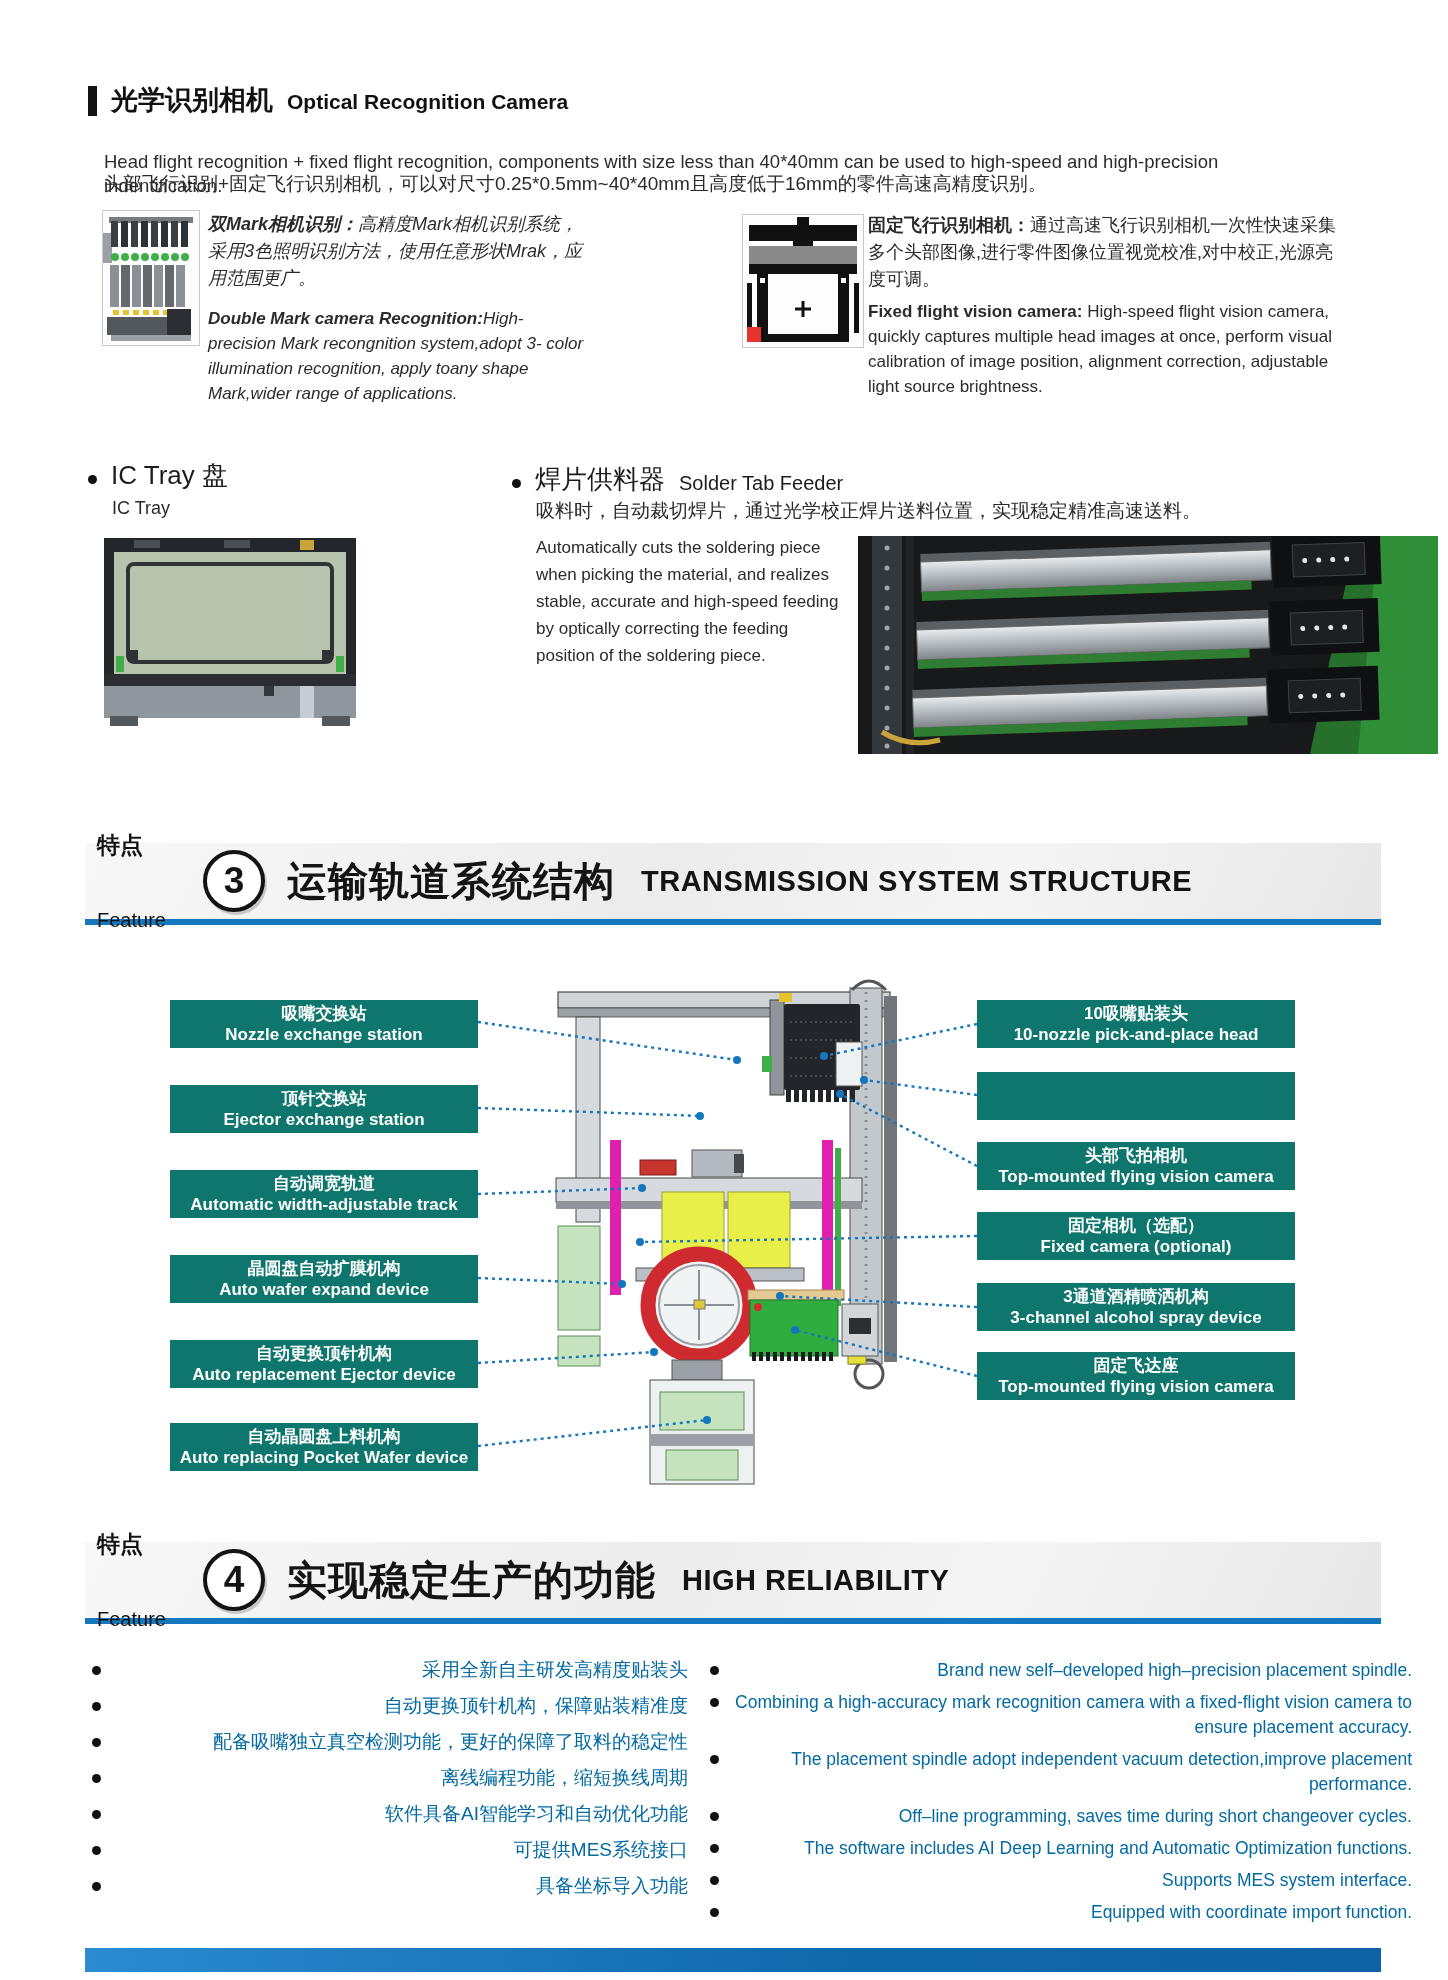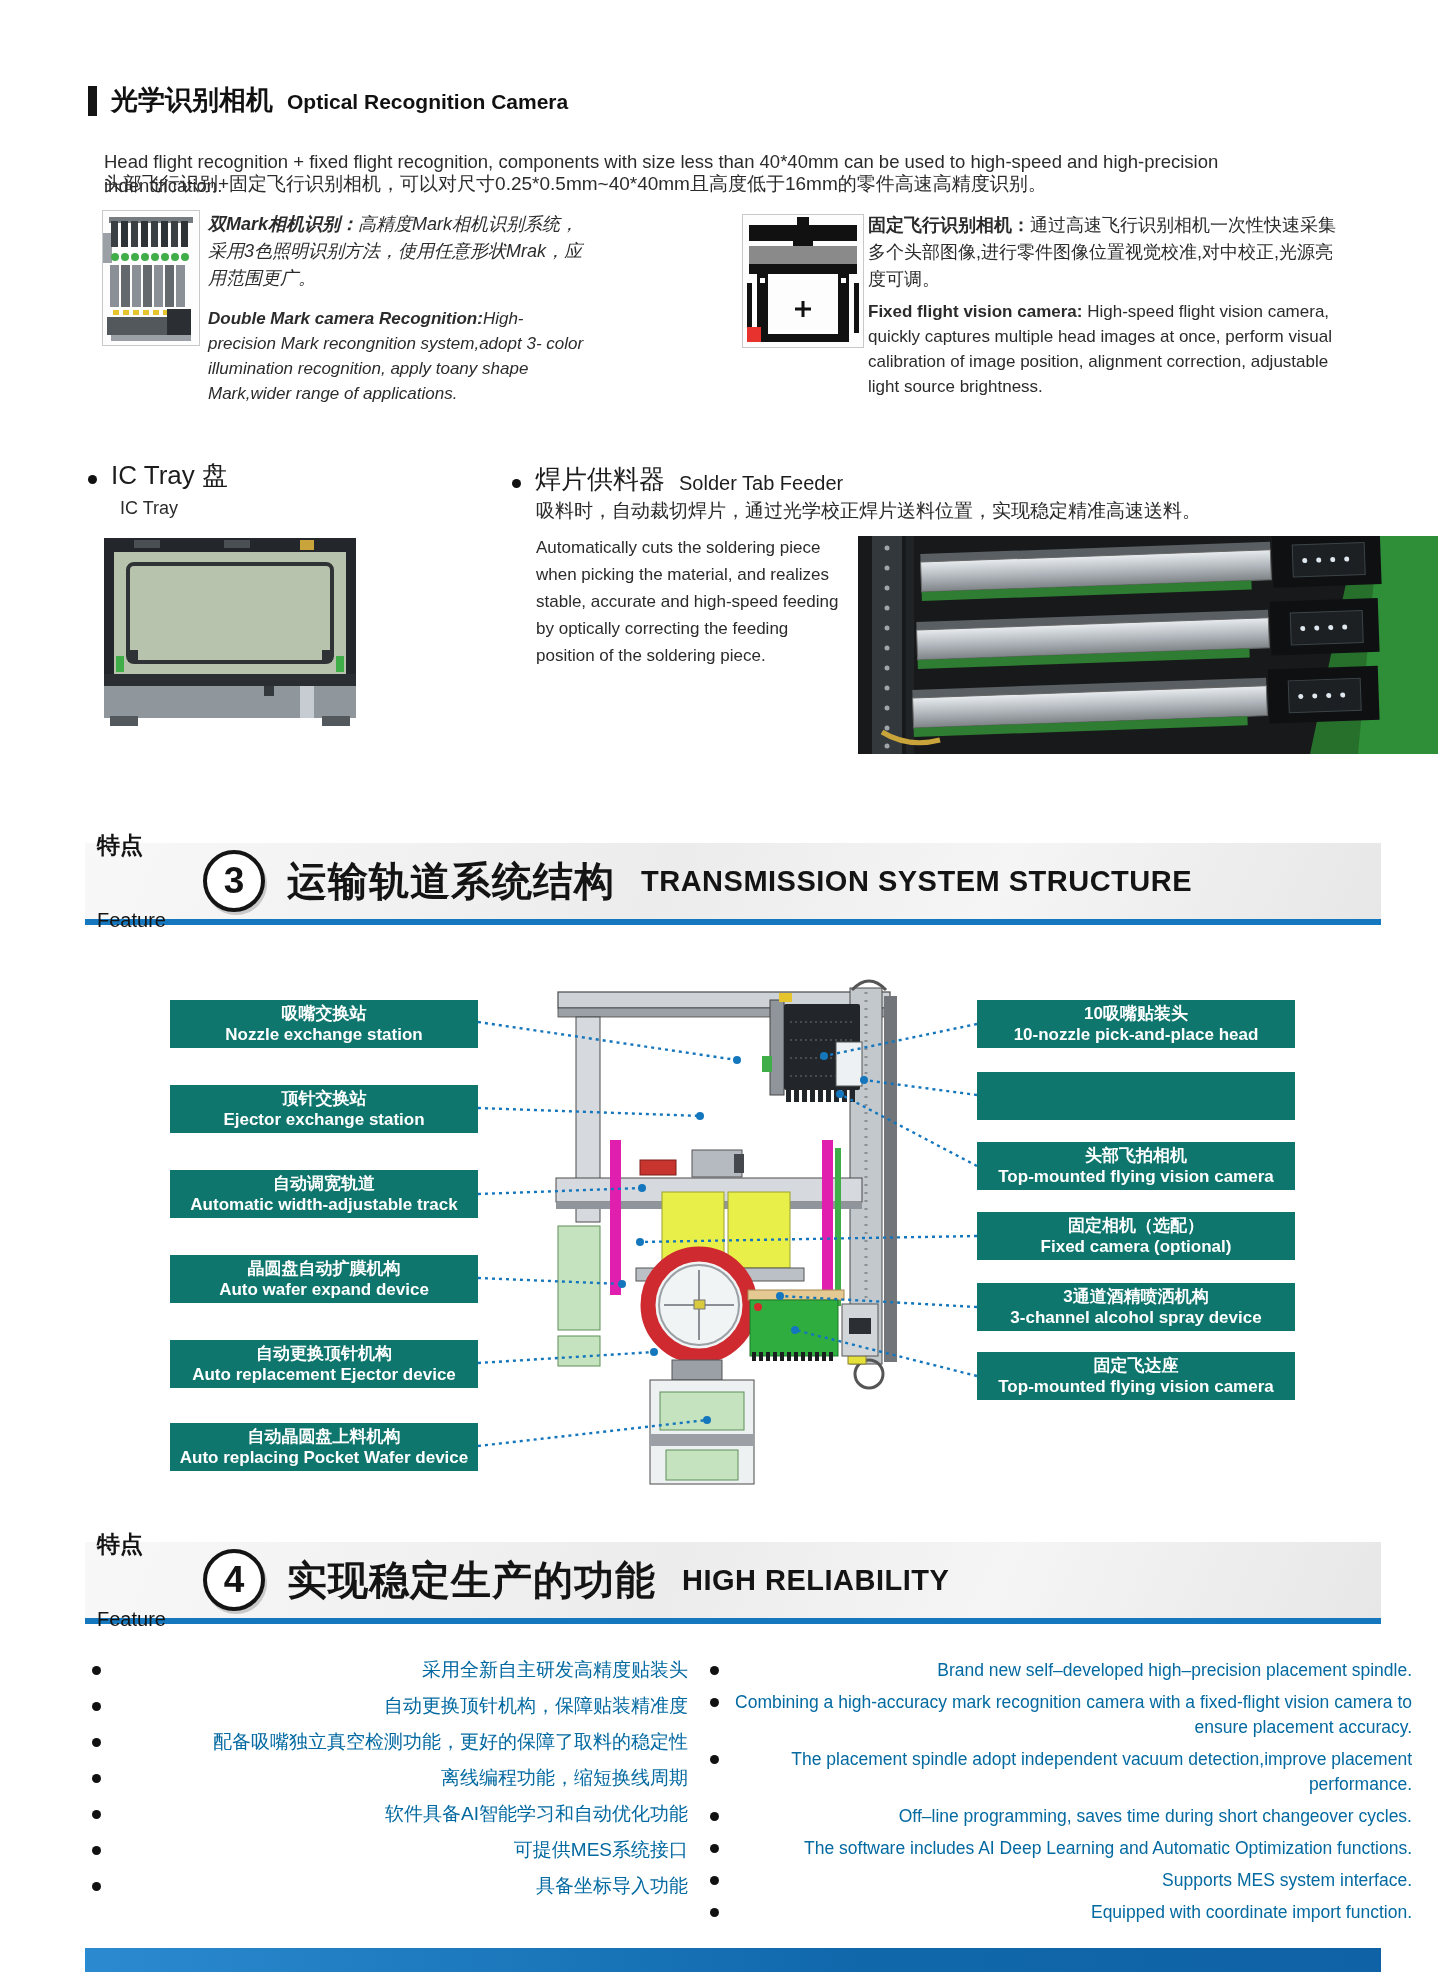--- a/index.html
+++ b/index.html
@@ -17,21 +17,21 @@
   .imgbox{border:1px solid #c9c9c9;background:#fff;}
   .cam-text p{margin:0;}
   .lead{font-weight:bold;}
   .zh-p{font-size:18px;line-height:27px;color:#2b2b2b;}
   .en-p{font-size:17px;line-height:25px;color:#2b2b2b;margin-top:14px !important;}
   
   .item-title{display:flex;align-items:flex-end;gap:14px;}
   .dot{width:9px;height:9px;border-radius:50%;background:#111;display:inline-block;margin-bottom:9px;}
   .item-title .t-zh{font-size:26px;color:#1c1c1c;}
   .item-title .t-en{font-size:20px;color:#1c1c1c;padding-bottom:2px;}
-  .sub{font-size:18px;color:#2b2b2b;margin-left:8px;}
+  .sub{font-size:18px;color:#2b2b2b;}
   .feeder-desc-zh{font-size:19px;color:#2b2b2b;}
   .feeder-desc-en{font-size:17px;line-height:27px;color:#2b2b2b;}
   
   .feature-band{left:85px;width:1296px;height:82px;border-bottom:6px solid #1577bd;
     background:linear-gradient(115deg,#f8f8f8 0%,#ececec 45%,#f5f5f5 70%,#e7e7e7 100%);
     display:flex;align-items:center;padding-left:12px;box-sizing:border-box;}
   .feat-tag{display:flex;flex-direction:column;justify-content:center;margin-right:20px;gap:46px;}
   .feat-tag .tzh{width:86px;display:flex;justify-content:space-between;font-size:23px;font-weight:bold;color:#141414;letter-spacing:0;}
   .feat-tag .ten{font-size:20px;color:#141414;margin-top:2px;}
   .feat-circle{width:54px;height:54px;border:4px solid #141414;border-radius:50%;display:flex;align-items:center;justify-content:center;

